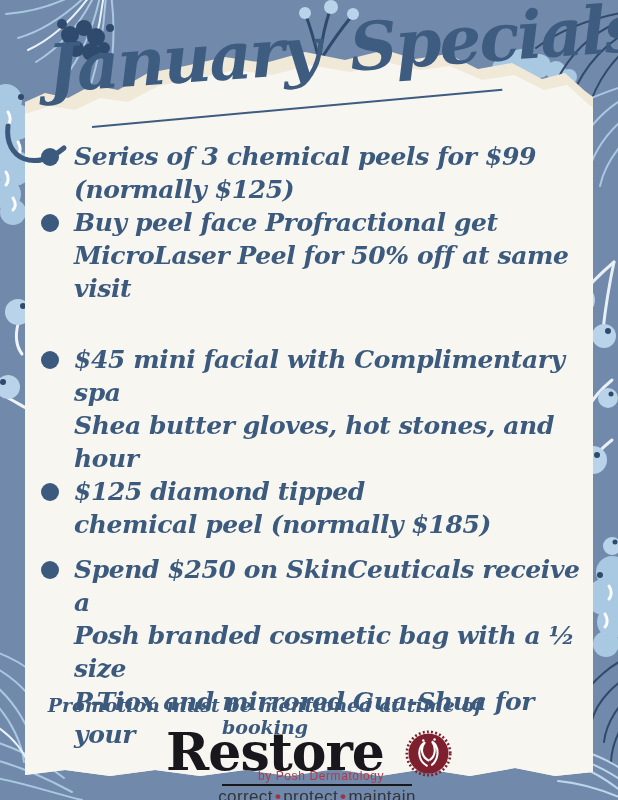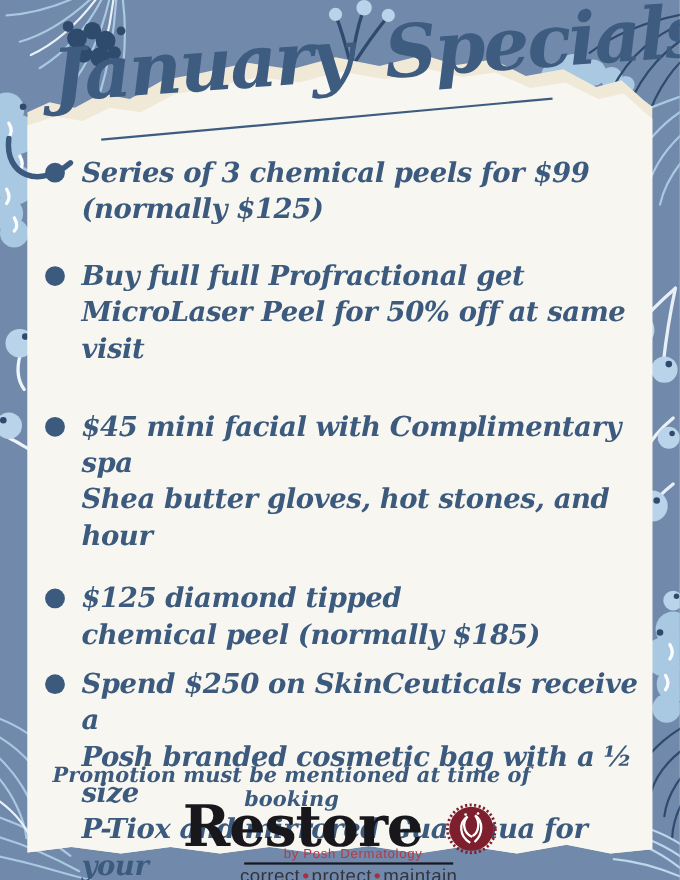--- a/index.html
+++ b/index.html
@@ -19,24 +19,24 @@
   .title-underline{
     position:absolute;left:92px;top:126px;width:412px;height:2px;
     background:#3d5c80;transform:rotate(-5.2deg);transform-origin:0 50%;
   }
   
   .specials{
     position:absolute;left:25px;top:140px;width:560px;margin:0;padding:0;
     list-style:none;color:#3b5a7d;
   }
   .specials li{display:flex;align-items:flex-start;}
-  .specials li:nth-child(1){margin-bottom:28px;}
+  .specials li:nth-child(1){}
   .specials li:nth-child(2){margin-bottom:38px;}
   .specials li:nth-child(3){}
-  .specials li:nth-child(4){margin-bottom:12px;margin-top:24px;}
+  .specials li:nth-child(4){margin-bottom:12px;}
   .dot{
     flex:0 0 auto;width:18px;height:18px;border-radius:50%;
     background:#3b5a7d;margin:8px 15px 0 16px;
   }
   .lines{font-size:25px;font-style:italic;font-weight:700;
     line-height:33px;letter-spacing:-0.4px;}
   
   .promo{
     position:absolute;left:25px;top:694px;width:480px;text-align:center;
     font-size:19px;font-style:italic;font-weight:700;color:#3b5a7d;
@@ -241,21 +241,21 @@
     <li>
       <span class="dot"></span>
       <div class="lines">
         <div>Series of 3 chemical peels for $99</div>
         <div>(normally $125)</div>
       </div>
     </li>
     <li>
       <span class="dot"></span>
       <div class="lines">
-        <div>Buy full full Profractional get</div>
+        <div>Buy peel face Profractional get</div>
         <div>MicroLaser Peel for 50% off at same visit</div>
       </div>
     </li>
     <li>
       <span class="dot"></span>
       <div class="lines">
         <div>$45 mini facial with Complimentary</div>
         <div>spa</div>
         <div>Shea butter gloves, hot stones, and hour</div>
       </div>

